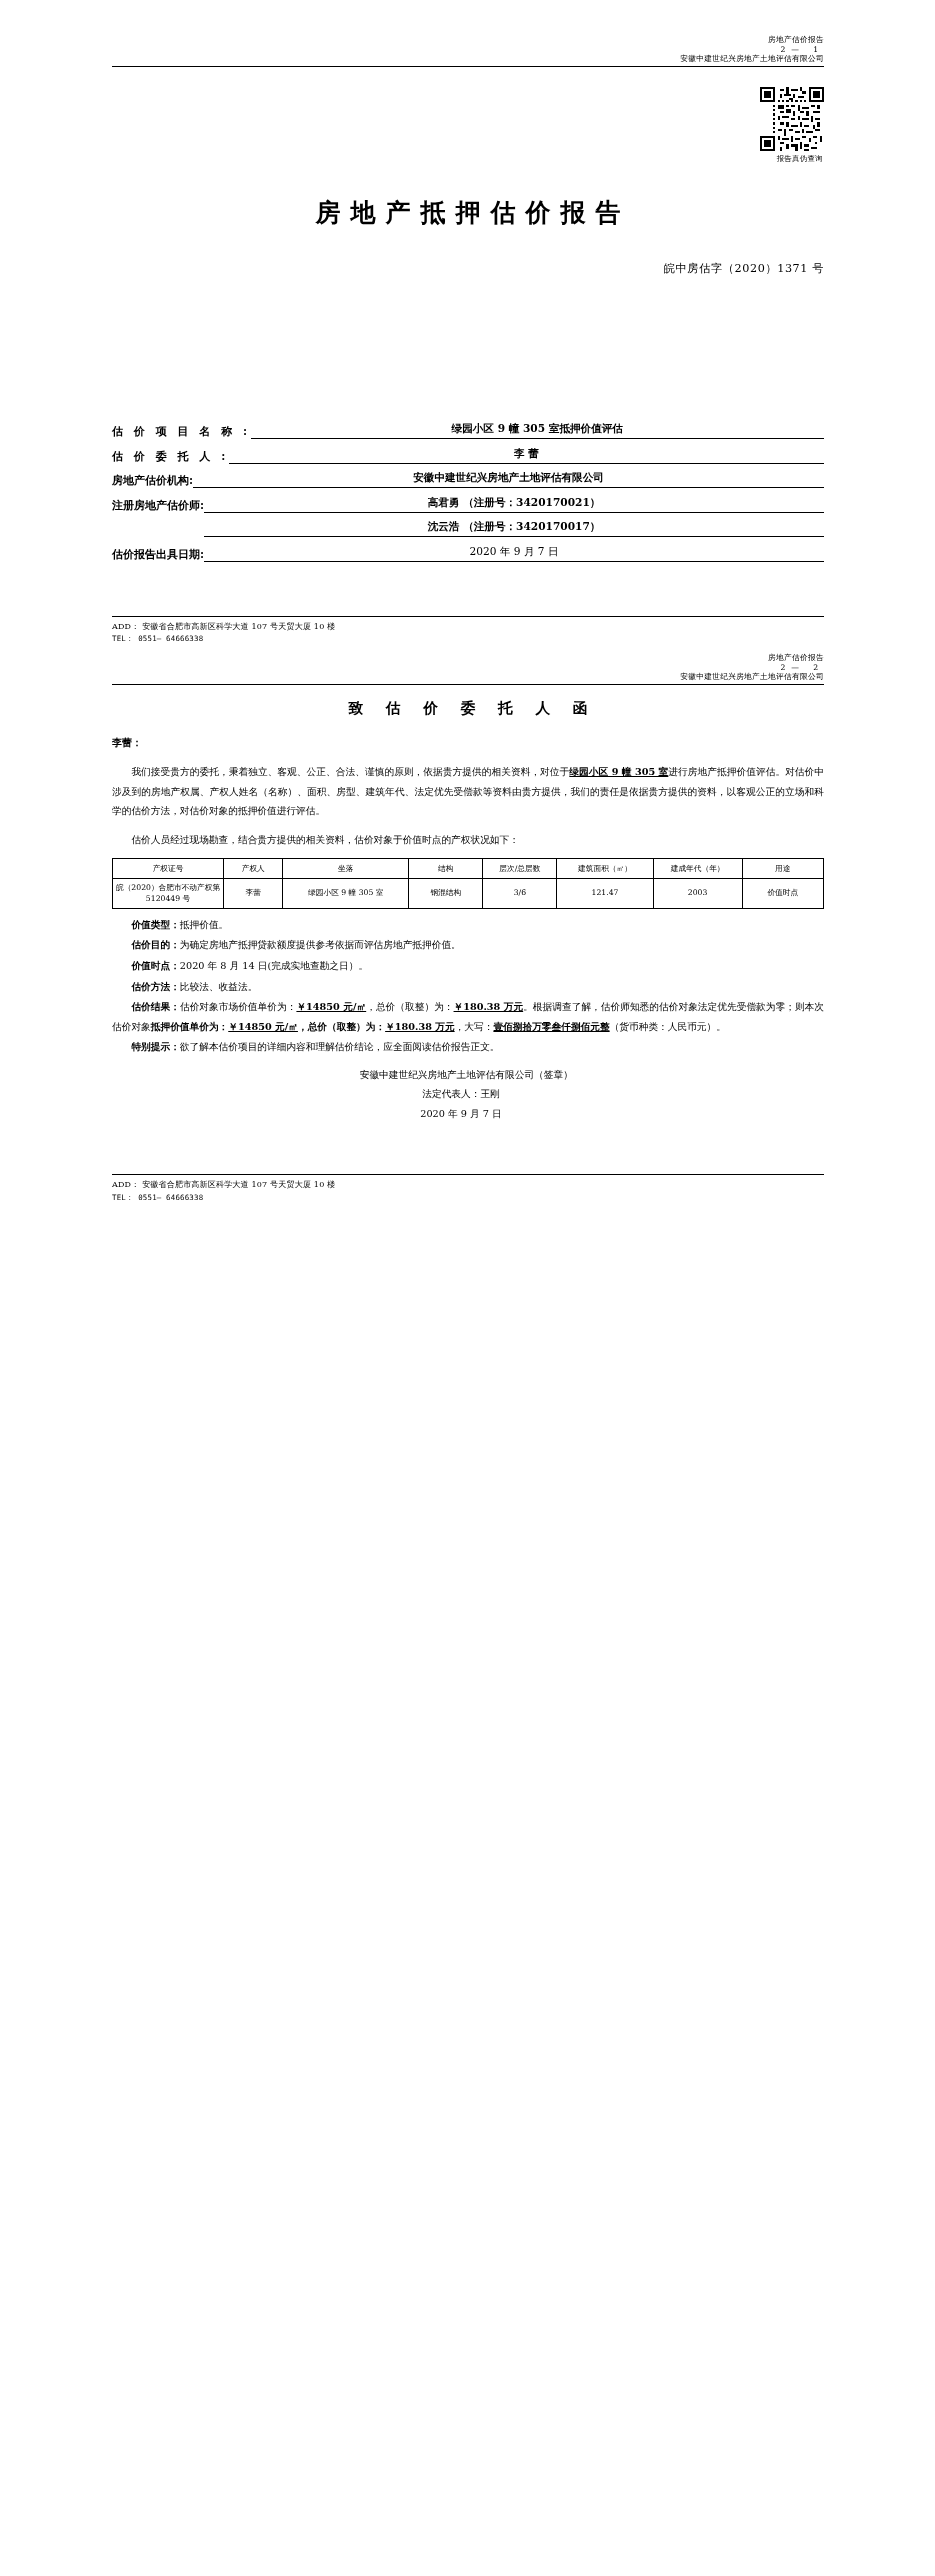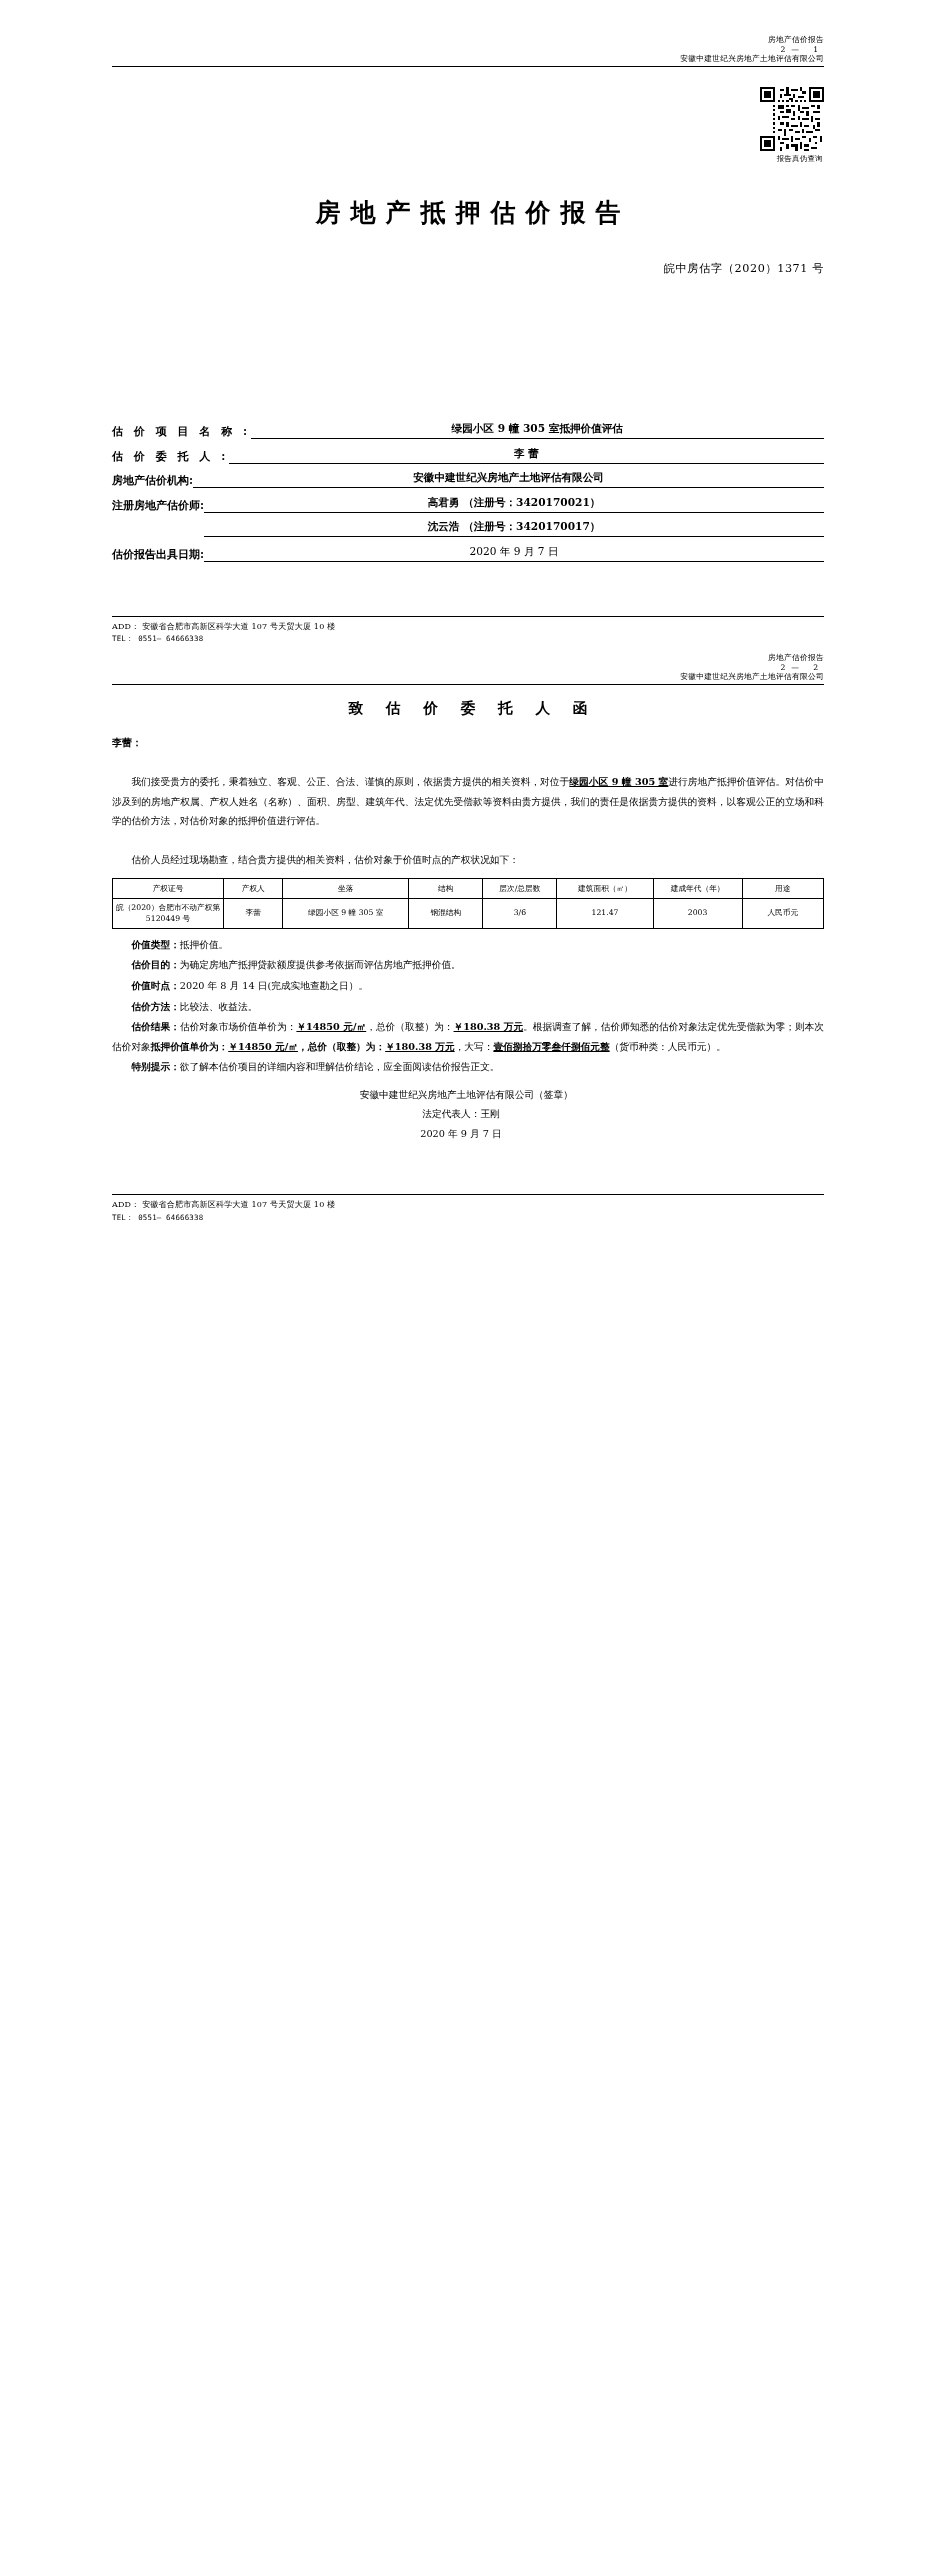--- a/index.html
+++ b/index.html
@@ -140,21 +140,21 @@
     line-height: 2.0;
     text-align: justify;
   }
   .salutation {
     font-weight: bold;
     margin-top: 15.3px;
     font-size: 10px;
   }
   .para {
     text-indent: 2em;
-    margin-top: 19px;
+    margin-top: 9px;
   }
   .b { font-weight: bold; }
   .ub { font-weight: bold; text-decoration: underline; }
 
   
   table.prop {
     width: 100%;
     border-collapse: collapse;
     margin-top: 9.4px;
     margin-bottom: 5.9px;
@@ -378,21 +378,21 @@
         </thead>
         <tbody>
           <tr>
             <td>皖（2020）合肥市不动产权第 5120449 号</td>
             <td>李蕾</td>
             <td>绿园小区 9 幢 305 室</td>
             <td>钢混结构</td>
             <td>3/6</td>
             <td>121.47</td>
             <td>2003</td>
-            <td>人民币元</td>
+            <td>价值时点</td>
           </tr>
         </tbody>
       </table>
 
       <div class="kv"><span class="k">价值类型：</span><span>抵押价值。</span></div>
       <div class="kv"><span class="k">估价目的：</span><span>为确定房地产抵押贷款额度提供参考依据而评估房地产抵押价值。</span></div>
       <div class="kv"><span class="k">价值时点：</span><span>2020 年 8 月 14 日(完成实地查勘之日）。</span></div>
       <div class="kv"><span class="k">估价方法：</span><span>比较法、收益法。</span></div>
 
       <div class="kv"><span class="k">估价结果：</span><span>估价对象市场价值单价为：</span><span class="ub">￥14850 元/㎡</span><span>，总价（取整）为：</span><span class="ub">￥180.38 万元</span><span>。根据调查了解，估价师知悉的估价对象法定优先受偿款为零；则本次估价对象</span><span class="b">抵押价值单价为：</span><span class="ub">￥14850 元/㎡</span><span class="b">，总价（取整）为：</span><span class="ub">￥180.38 万元</span><span>，大写：</span><span class="ub">壹佰捌拾万零叁仟捌佰元整</span><span>（货币种类：人民币元）。</span></div>

